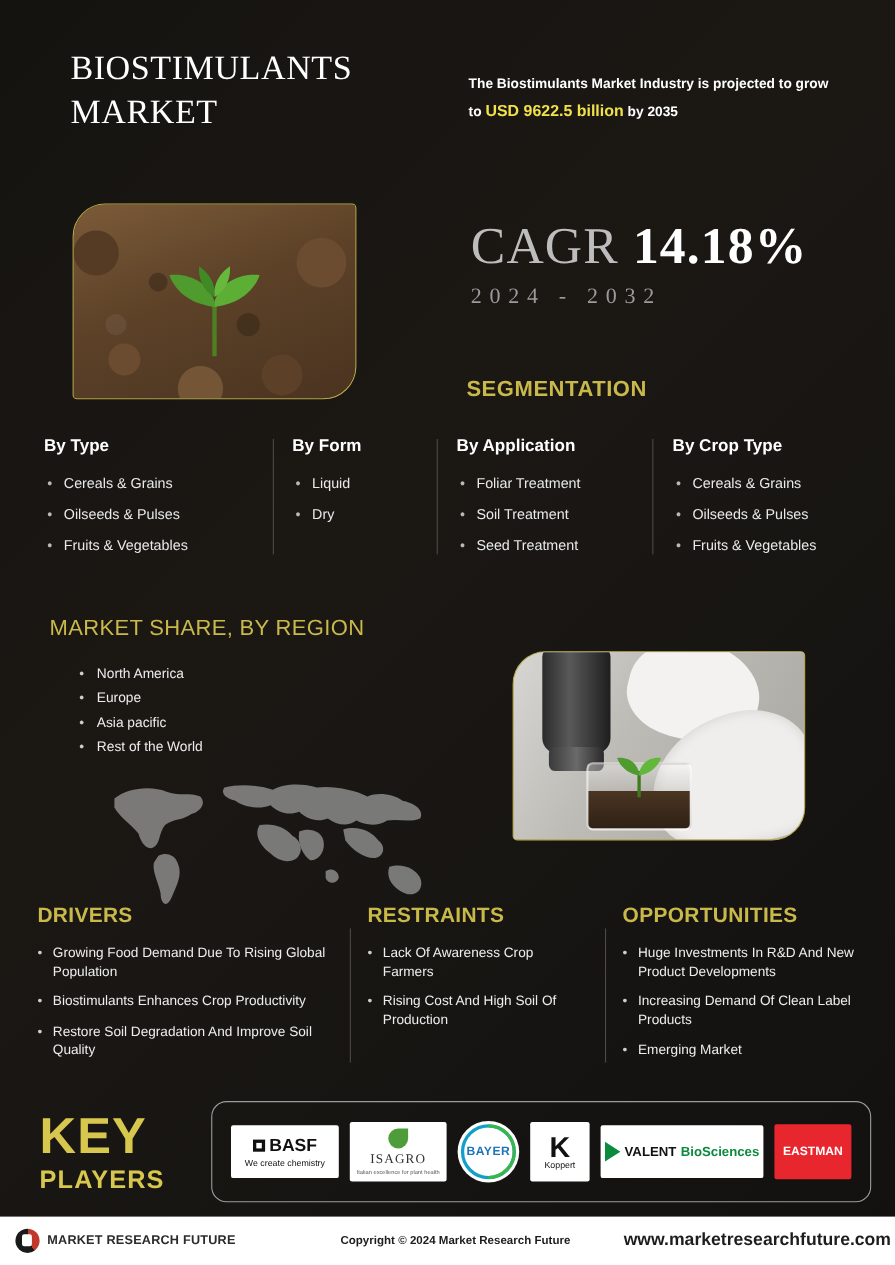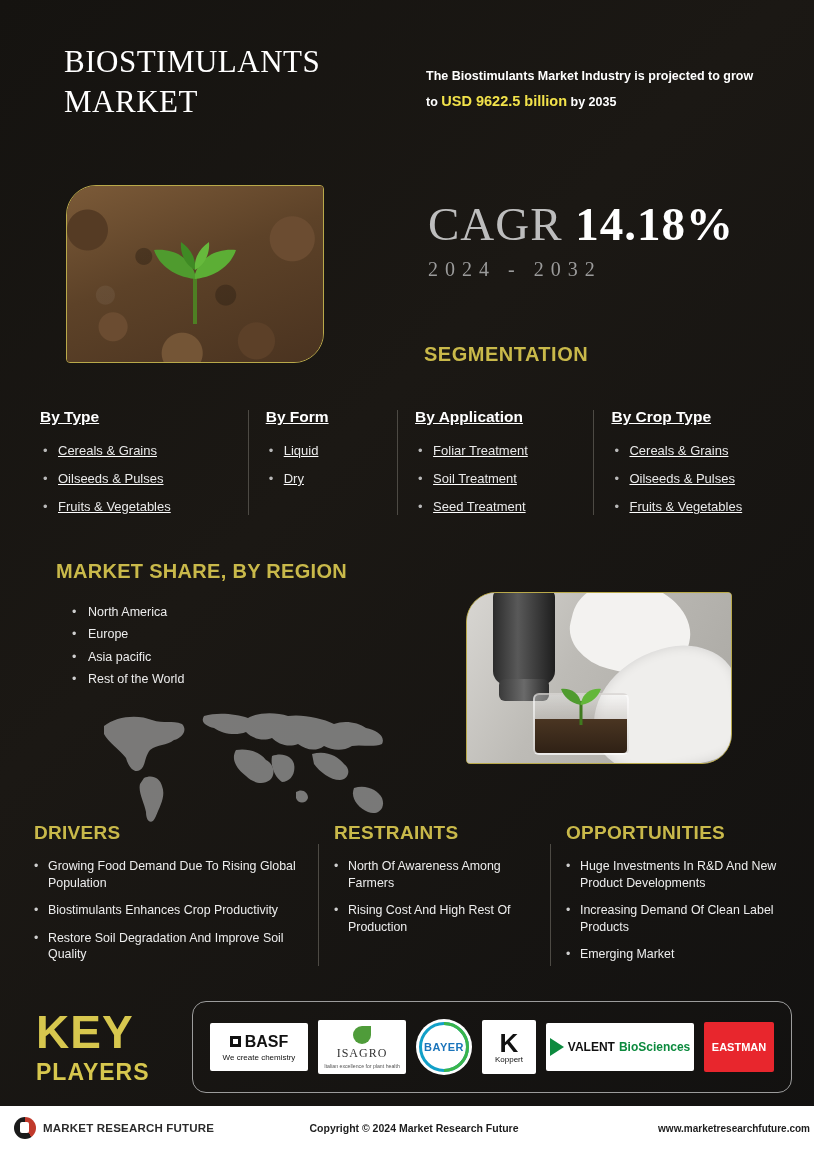--- a/index.html
+++ b/index.html
@@ -78,23 +78,22 @@
     margin-top: 6px;
     font-size: 20px; letter-spacing: 7px; color: #9b9b9b;
     font-family: "Liberation Serif", serif;
   }
   .segmentation-title {
     position: absolute; left: 424px; top: 343px;
     color: #c9b94a; font-size: 20px; font-weight: bold; letter-spacing: .5px;
   }
   
   .seg {
-    position: absolute; left: 40px; top: 408px; width: 740px; height: 125px;
+    position: absolute; left: 40px; top: 397px; width: 740px; height: 125px;
     display: flex;
-    text-decoration: underline;
   }
   .seg-col { padding-right: 14px; position: relative; }
   .seg-col + .seg-col { padding-left: 18px; }
   .seg-col.div:before {
     content:""; position:absolute; left:0; top:2px; bottom:18px; width:1px;
     background:#4d4a44;
   }
   .seg-col h4 {
     font-size: 15.5px; font-weight: bold; margin-bottom: 11px; color:#ffffff;
   }
@@ -104,22 +103,22 @@
   }
   .seg-col li:before {
     content:"•"; position:absolute; left:3px; top:0; color:#b9b9b9; font-size:13px;
   }
   .c1 { width: 212px; }
   .c2 { width: 152px; }
   .c3 { width: 200px; }
   .c4 { width: 190px; }
   
   .ms-title {
-    position: absolute; left: 56px; top: 560px;
-    color: #c9b94a; font-size: 20px; font-weight: bold; letter-spacing: .3px;
+    position: absolute; left: 45px; top: 560px;
+    color: #c9b94a; font-size: 20px; font-weight: normal; letter-spacing: .3px;
   }
   .ms-list { position: absolute; left: 66px; top: 601px; list-style: none; }
   .ms-list li {
     font-size: 12.5px; line-height: 22.3px; color: #ececec; position: relative; padding-left: 22px;
   }
   .ms-list li:before { content:"•"; position:absolute; left:6px; top:0; color:#cfcfcf; }
   
   .map { position: absolute; left: 86px; top: 700px; width: 330px; height: 130px; opacity: .75; }
   
   .lab-img {
@@ -211,21 +210,21 @@
   .footer {
     position: absolute; left: 0; bottom: 0; width: 814px; height: 44px;
     background: #ffffff; display: flex; align-items: center;
   }
   .f-logo { display:flex; align-items:center; gap:7px; margin-left: 14px; width: 250px;}
   .f-mark { width:22px;height:22px;border-radius:50%;
             background: conic-gradient(#c0392b 0 40%, #1a1a1a 40% 100%); position:relative;}
   .f-mark:after{content:"";position:absolute;left:6px;top:5px;width:9px;height:11px;background:#fff;border-radius:2px;}
   .f-name { font-size: 11.5px; font-weight: bold; color: #2b2b2b; letter-spacing:.2px;}
   .f-copy { flex:1; text-align:center; font-size: 10.5px; font-weight: bold; color:#1d1d1d;}
-  .f-url { width: 250px; text-align:right; padding-right: 4px; font-size: 10px; font-weight: bold; color:#1d1d1d;}
+  .f-url { width: 250px; text-align:right; padding-right: 4px; font-size: 16px; font-weight: bold; color:#1d1d1d;}
 </style>
 </head>
 <body>
 
 <div class="page">
 
   <div class="header">
     <div class="title">BIOSTIMULANTS MARKET</div>
     <div class="facts">
       <div>
@@ -335,22 +334,22 @@
       <h3>DRIVERS</h3>
       <ul>
         <li>Growing Food Demand Due To Rising Global Population</li>
         <li>Biostimulants Enhances Crop Productivity</li>
         <li>Restore Soil Degradation And Improve Soil Quality</li>
       </ul>
     </div>
     <div class="tcol t2">
       <h3>RESTRAINTS</h3>
       <ul>
-        <li>North Of Awareness Among Farmers</li>
-        <li>Rising Cost And High Rest Of Production</li>
+        <li>Lack Of Awareness Crop Farmers</li>
+        <li>Rising Cost And High Soil Of Production</li>
       </ul>
     </div>
     <div class="tcol t3">
       <h3>OPPORTUNITIES</h3>
       <ul>
         <li>Huge Investments In R&amp;D And New Product Developments</li>
         <li>Increasing Demand Of Clean Label Products</li>
         <li>Emerging Market</li>
       </ul>
     </div>

